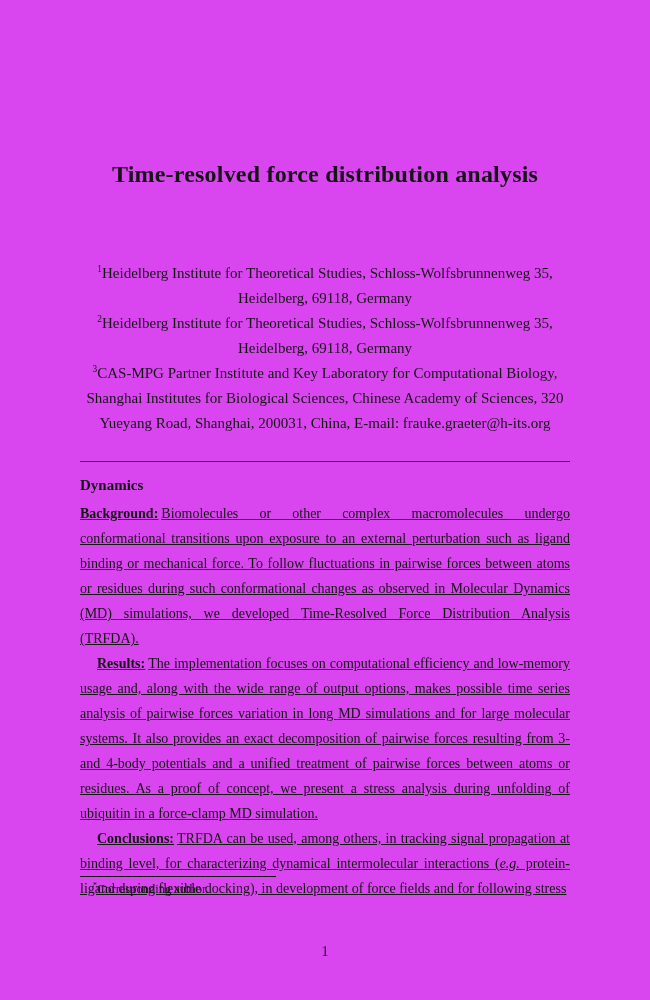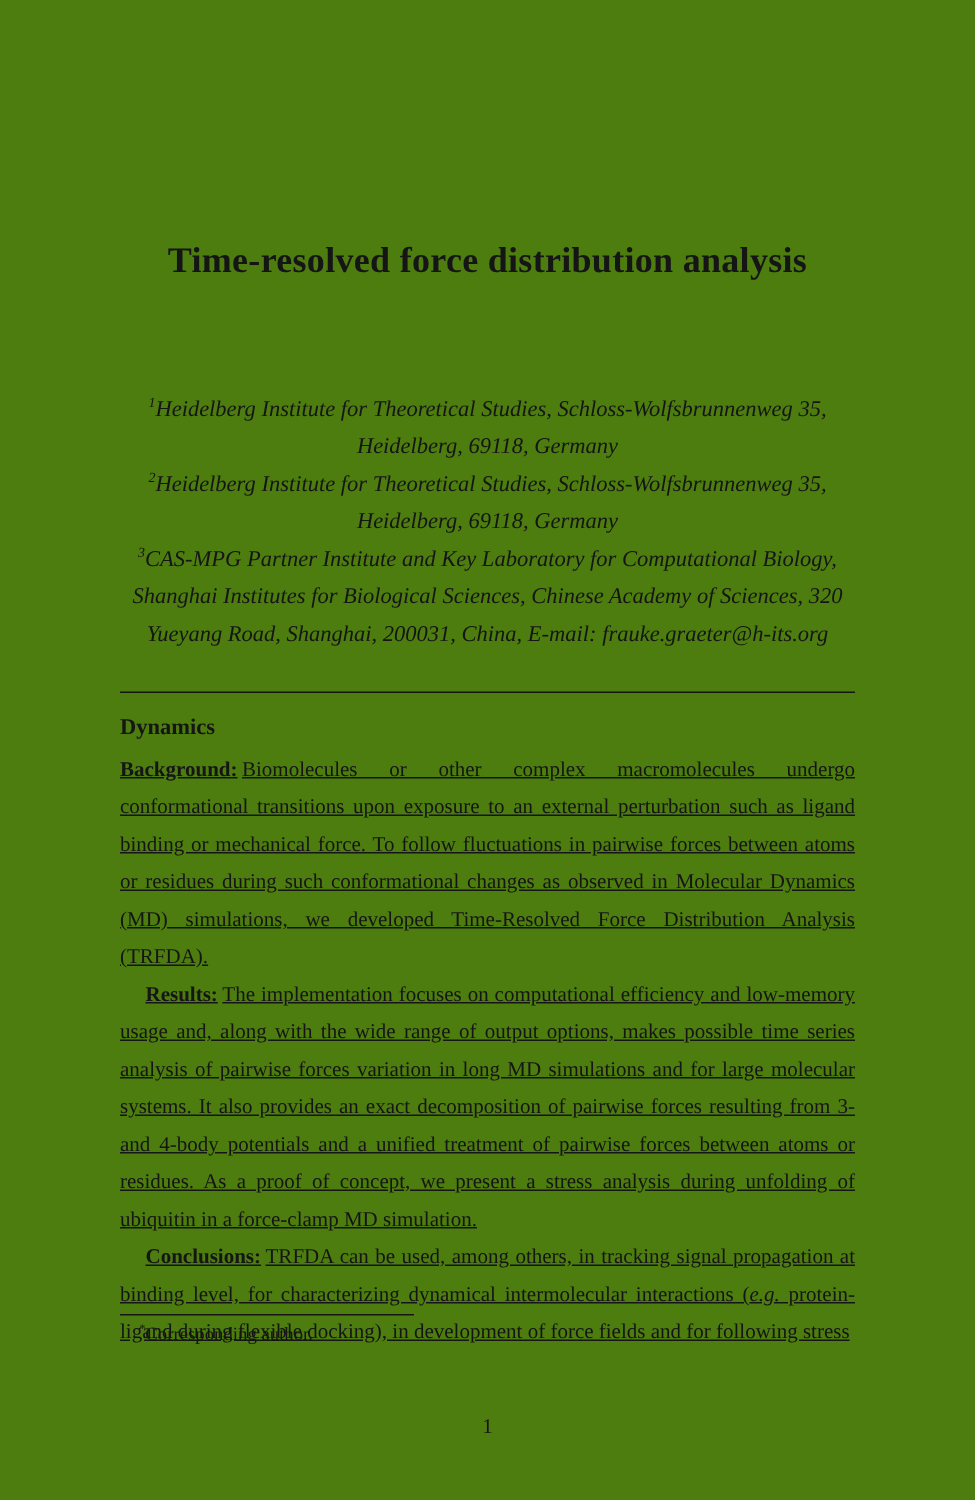--- a/index.html
+++ b/index.html
@@ -4,21 +4,21 @@
 <style>
   html, body {
     margin: 0;
     padding: 0;
     background: #ffffff;
   }
   .page {
     position: relative;
     width: 650px;
     height: 1000px;
-    background: #4d7c0f;
+    background: #d946ef;
     color: #151515;
     font-family: "Liberation Serif", "DejaVu Serif", serif;
     overflow: hidden;
   }
   .title {
     position: absolute;
     top: 161px;
     left: 0;
     width: 650px;
     margin: 0;
@@ -39,21 +39,20 @@
   sup {
     font-size: 0.62em;
     line-height: 0;
   }
   .affiliations {
     position: absolute;
     top: 261px;
     left: 80px;
     width: 490px;
     text-align: center;
-    font-style: italic;
     font-size: 15px;
     line-height: 25px;
   }
   .abstract-rule {
     position: absolute;
     top: 461px;
     left: 80px;
     width: 490px;
     border-top: 1.5px solid #151515;
   }

